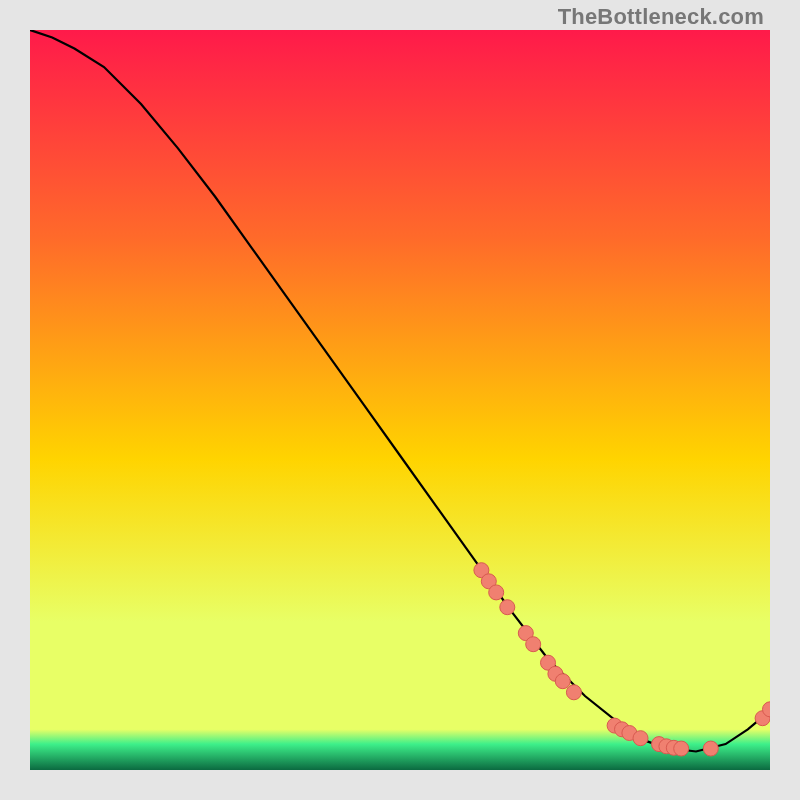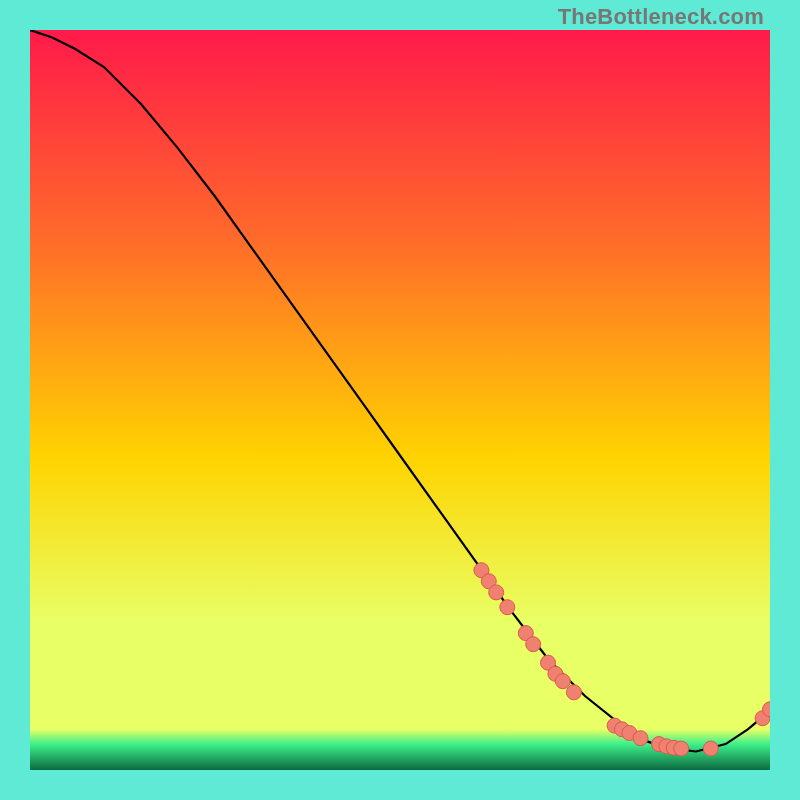--- a/index.html
+++ b/index.html
@@ -7,21 +7,21 @@
     padding: 0;
     width: 800px;
     height: 800px;
     background: #000;
     overflow: hidden;
   }
   .wrap {
     position: relative;
     width: 800px;
     height: 800px;
-    background: #5eead4;
+    background: #e5e5e5;
   }
   .plot {
     position: absolute;
     left: 30px;
     top: 30px;
     width: 740px;
     height: 740px;
   }
   .watermark {
     position: absolute;

